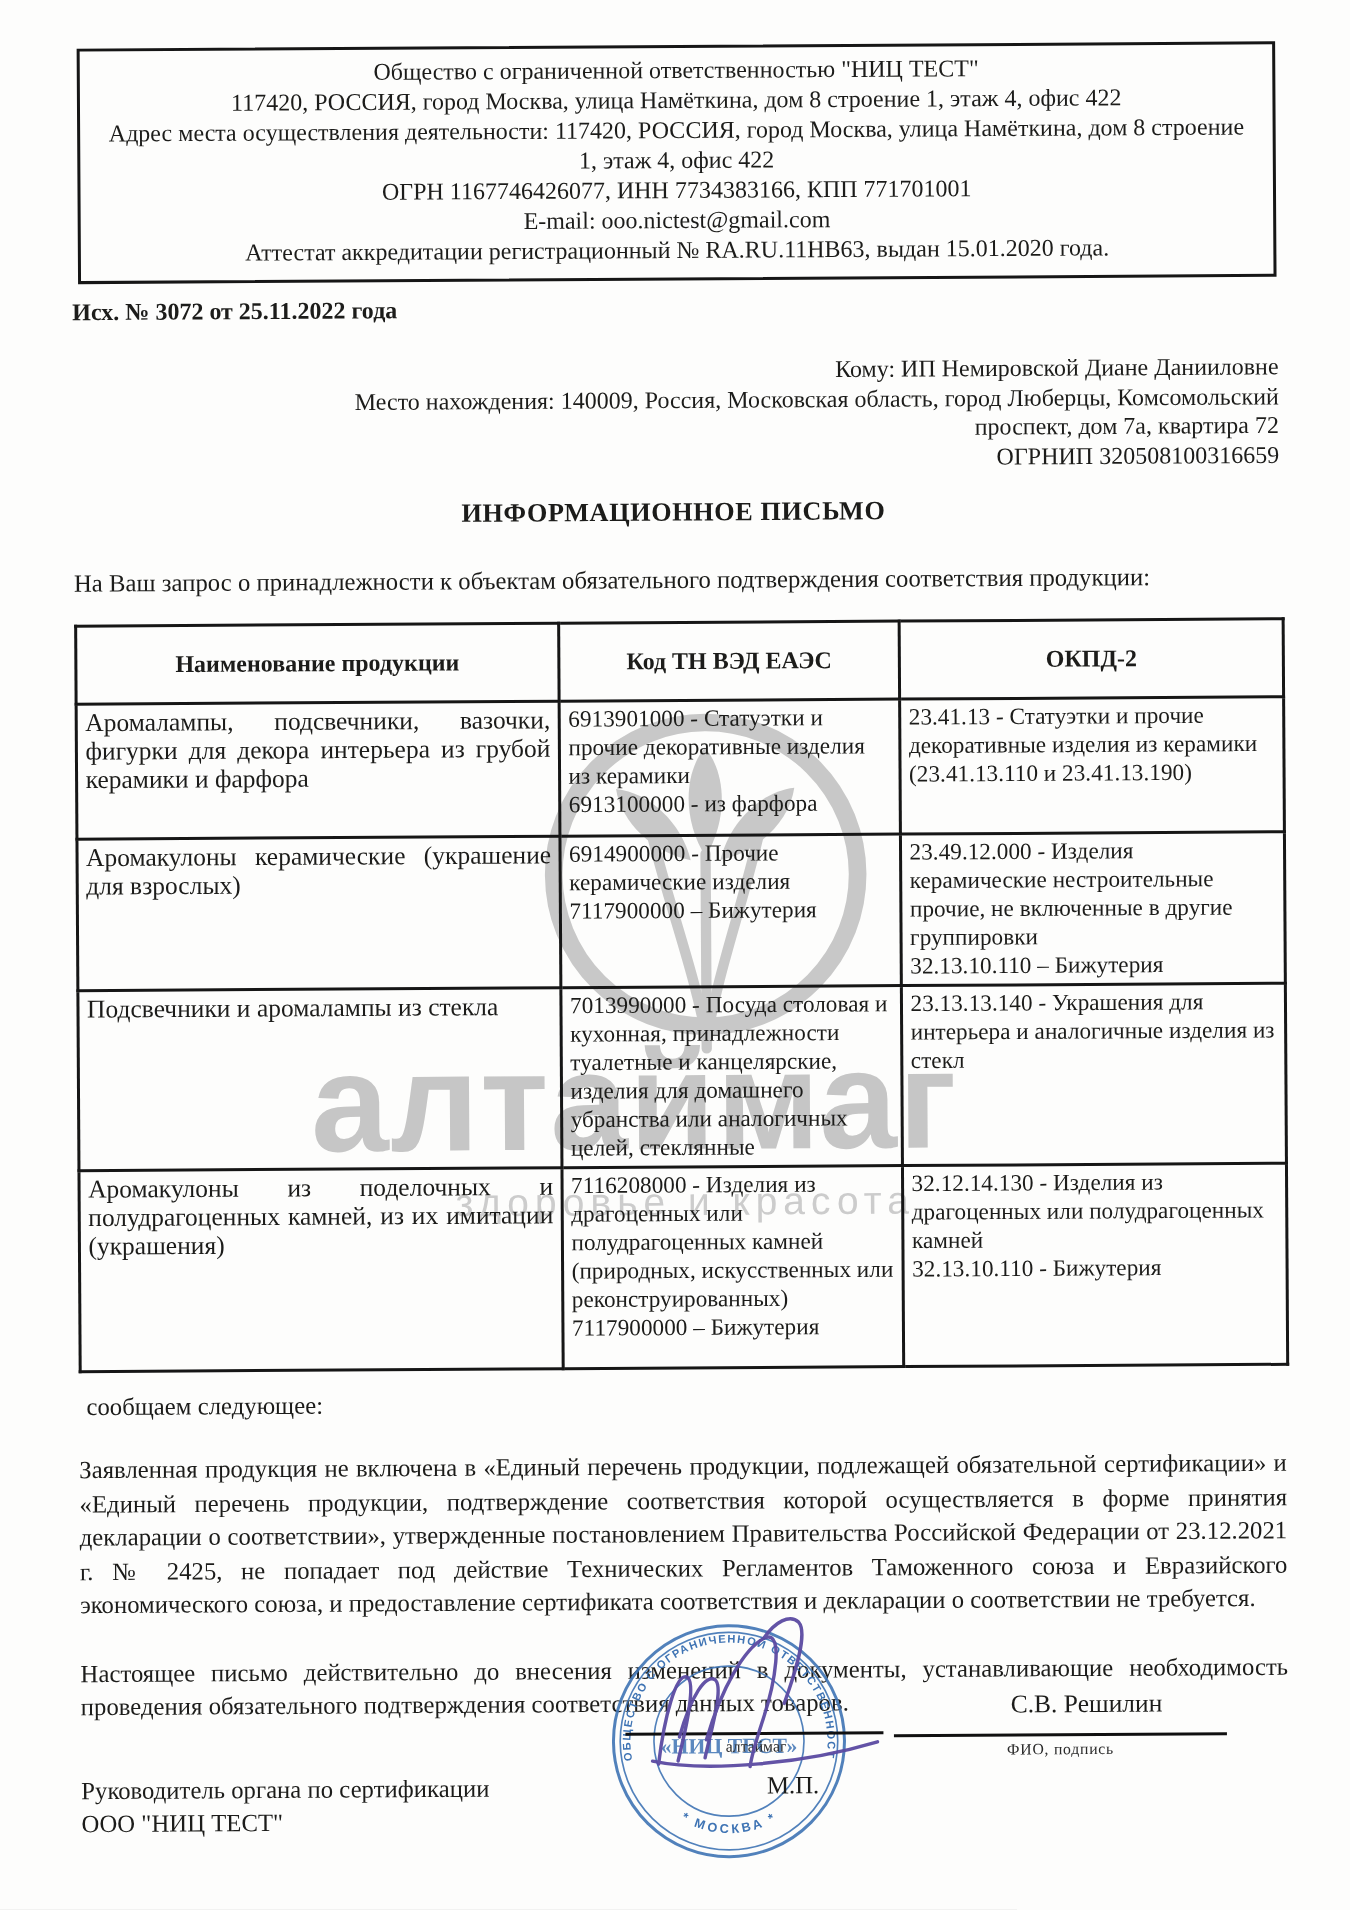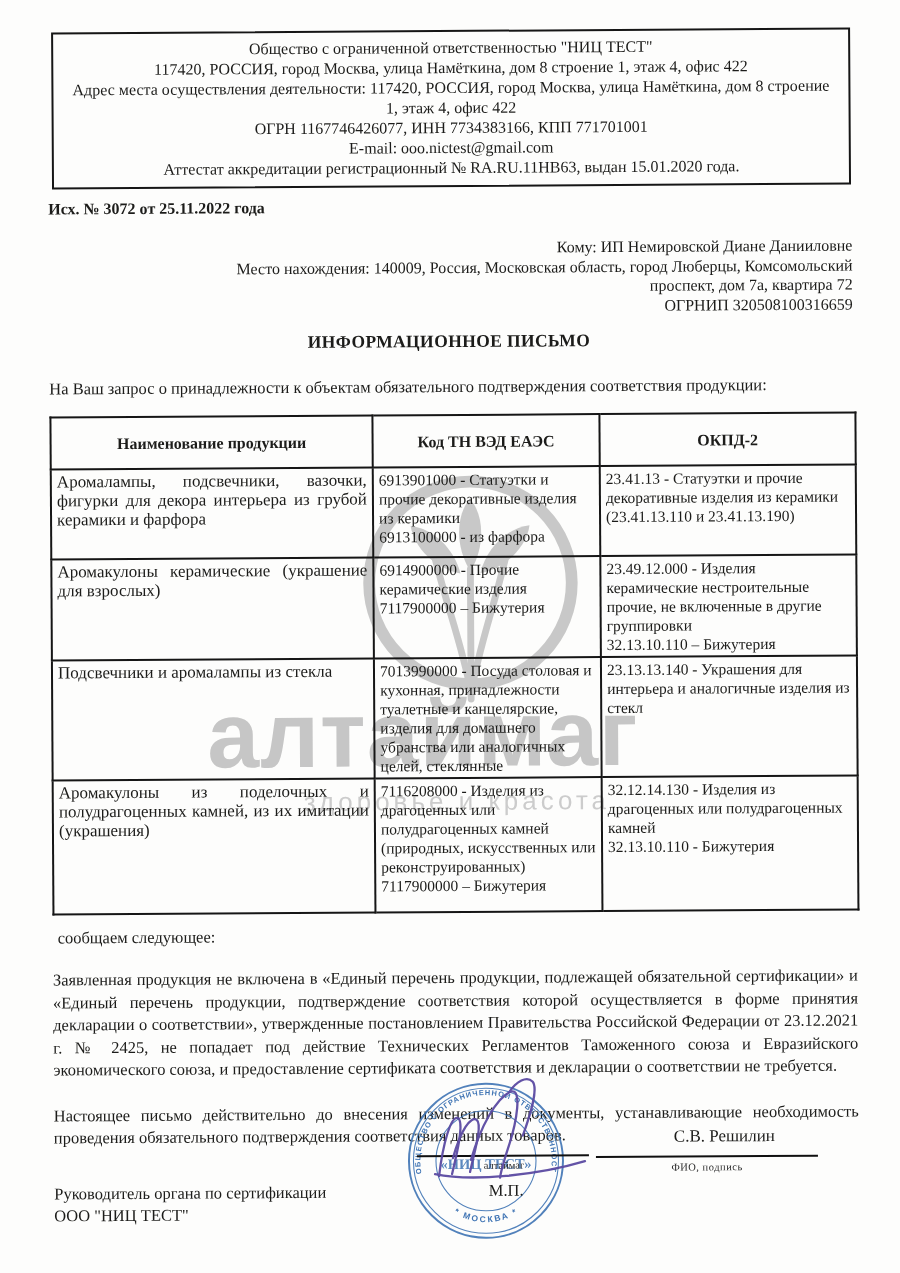--- a/index.html
+++ b/index.html
@@ -66,21 +66,21 @@
   .sig-role{margin:33px 0 0 50px;font-size:16.5px;line-height:22px;position:relative;z-index:1;}
   .abs{position:absolute;}
   .stamp-wrap{left:398px;top:1080px;width:168px;height:162px;z-index:2;}
   .sig-ink{left:413px;top:1078px;width:180px;height:120px;z-index:5;}
   .sig-line{border-top:2.5px solid #101010;z-index:4;}
   .line-left{left:413px;top:1155px;width:172px;}
   .line-right{left:592px;top:1157px;width:222px;}
   .small-label{font-size:10.5px;color:#2a2a2a;text-align:center;z-index:4;}
   .lbl-podpis{left:435px;top:1160px;width:130px;}
   .lbl-fio{left:592px;top:1163px;width:222px;letter-spacing:.5px;}
-  .mp{left:462px;top:1181px;width:80px;text-align:center;font-size:16.5px;z-index:4;}
+  .mp{left:462px;top:1181px;width:80px;text-align:right;font-size:16.5px;z-index:4;}
   .name{left:628px;top:1128px;width:185px;text-align:center;font-size:17px;z-index:4;}
 </style>
 </head>
 <body>
 
 <div class="sheet">
   <div class="content">
 
     <svg class="wm wm-logo" viewBox="-120 -122 240 252" xmlns="http://www.w3.org/2000/svg">
       <circle cx="0" cy="0" r="103" fill="none" stroke="#9e9e9e" stroke-width="12"></circle>

